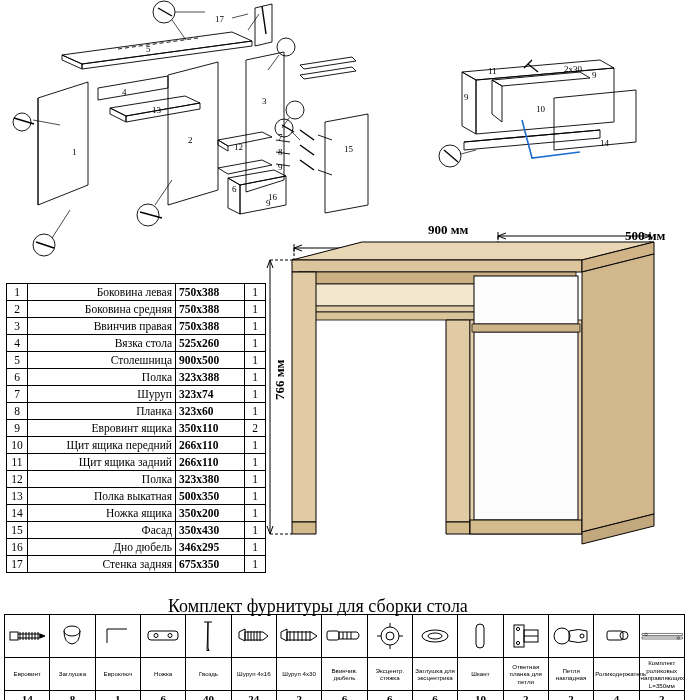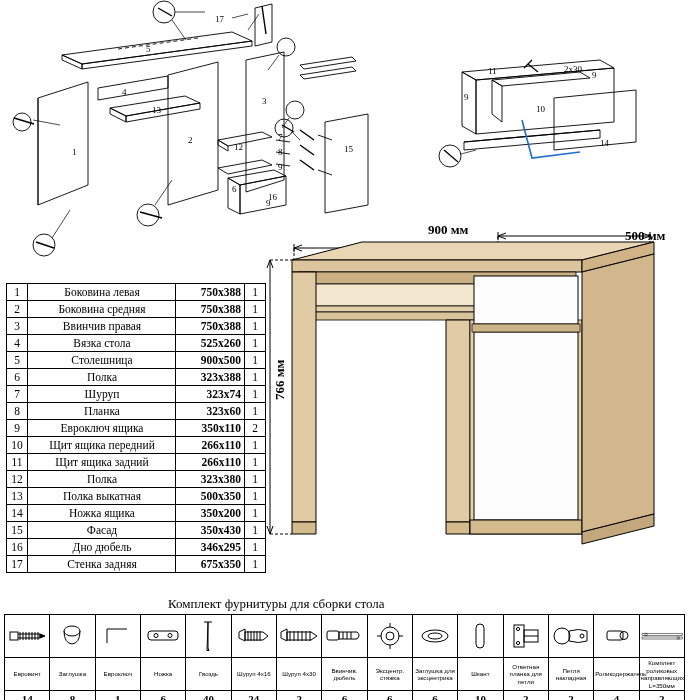--- a/index.html
+++ b/index.html
@@ -22,28 +22,28 @@
     font-size:11.5px;
   }
   #parts-table td{
     border:1px solid #000;
     padding:1px 3px;
     height:14px;
     line-height:14px;
     white-space:nowrap;
   }
   #parts-table td.num{width:14px;text-align:center;}
-  #parts-table td.name{width:140px;text-align:center;padding-left:4px;}
-  #parts-table td.dim{width:62px;text-align:right;font-weight:bold;}
+  #parts-table td.name{width:140px;text-align:right;padding-left:4px;}
+  #parts-table td.dim{width:62px;text-align:left;font-weight:bold;}
   #parts-table td.qty{width:14px;text-align:center;}
 
   
   #hw-title{
     position:absolute;left:168px;top:596px;
-    font-size:13px;font-family:"Liberation Serif", serif;text-align:center;
+    font-size:18px;font-family:"Liberation Serif", serif;text-align:center;
   }
   #hw-table{
     position:absolute;left:4px;top:614px;
     border-collapse:collapse;
     font-size:6.5px;
     font-family:"Liberation Sans", sans-serif;
     table-layout:fixed;
     width:681px;
   }
   #hw-table td{
@@ -244,21 +244,21 @@
         <td class="qty">1</td>
       </tr>
       <tr>
         <td class="num">8</td>
         <td class="name">Планка</td>
         <td class="dim">323х60</td>
         <td class="qty">1</td>
       </tr>
       <tr>
         <td class="num">9</td>
-        <td class="name">Евроключ ящика</td>
+        <td class="name">Евровинт ящика</td>
         <td class="dim">350х110</td>
         <td class="qty">2</td>
       </tr>
       <tr>
         <td class="num">10</td>
         <td class="name">Щит ящика передний</td>
         <td class="dim">266х110</td>
         <td class="qty">1</td>
       </tr>
       <tr>

